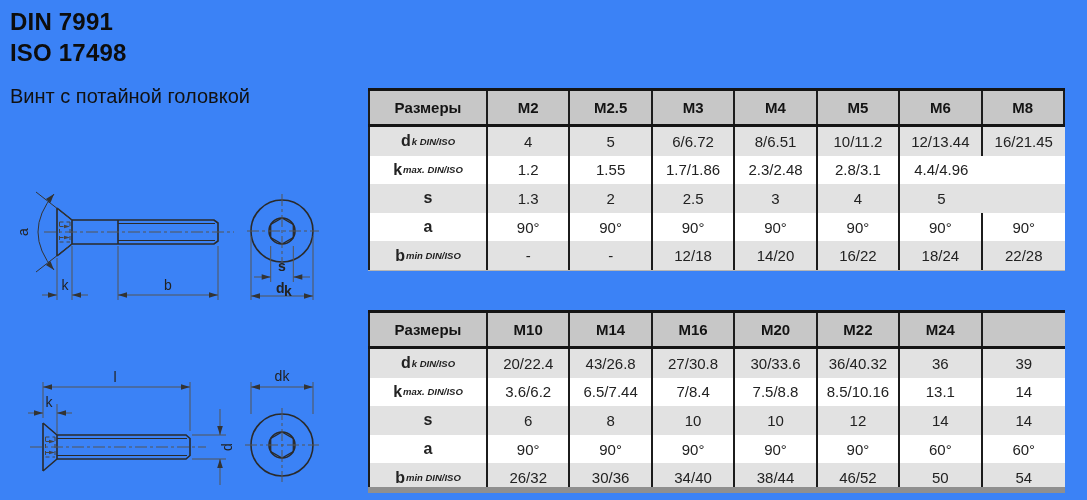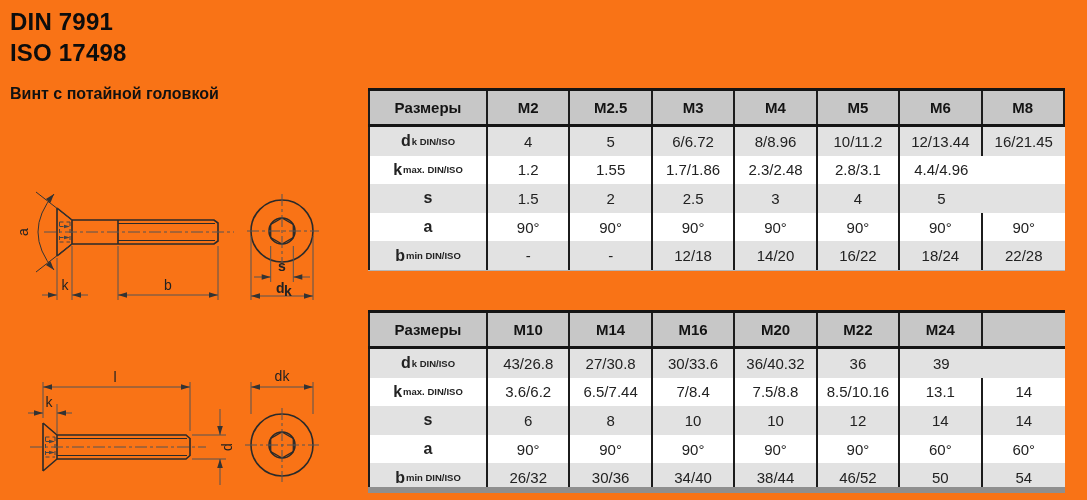--- a/index.html
+++ b/index.html
@@ -1,22 +1,22 @@
 <!DOCTYPE html>
 <html style="--header-bg: #c7c7c7; --row-shade: #e2e2e2; --border: #1c1c1c;"><head>
 <meta charset="utf-8">
 <style>
   html,body{margin:0;padding:0;background:#fff;}
-  #page{position:relative;width:1087px;height:500px;background:#f97316;overflow:hidden;
+  #page{position:relative;width:1087px;height:500px;background:#3b82f6;overflow:hidden;
         font-family:"Liberation Sans","DejaVu Sans",sans-serif;color:#1c1c1c;}
 
   
   .title-block{position:absolute;left:10px;top:6px;font-size:24px;font-weight:700;
                line-height:31px;color:#0d0d0d;letter-spacing:.2px;}
-  .subtitle{position:absolute;left:10px;top:85px;font-size:16px;font-weight:700;color:#111;}
+  .subtitle{position:absolute;left:10px;top:85px;font-size:20px;font-weight:400;color:#111;}
 
   
   .drw{position:absolute;left:2px;}
   #drw1{top:156px;}
   #drw2{top:356px;}
   .drw text{font-family:"Liberation Sans","DejaVu Sans",sans-serif;font-size:14px;fill:#222;}
 
   
   .dtable{position:absolute;left:368px;width:697px;}
   #table1{top:88px;border-bottom:1px solid #b5b5b5;}
@@ -27,21 +27,21 @@
   .trow.shade{background:var(--row-shade,#e2e2e2);}
   .trow.plain{background:#ffffff;}
   .trow:not(.thead){height:28.6px;}
   .cell{display:flex;align-items:center;justify-content:center;
         font-size:15px;color:#222;border-right:2px solid var(--border,#1c1c1c);
         overflow:hidden;white-space:nowrap;}
   .cell:first-child{border-left:2px solid var(--border,#1c1c1c);}
   .trow:not(.thead) .cell:last-child{border-right:none;}
   .hcell{font-weight:700;color:#141414;font-size:15px;}
   .lbl-main{font-weight:700;font-size:16px;}
-  .lbl-sub{font-size:9.5px;font-weight:700;margin-left:1px;}
+  .lbl-sub{font-size:9.5px;font-weight:700;margin-left:1px;font-style:italic;}
   .bottom-bar{position:absolute;left:368px;top:487px;width:697px;height:6px;
               background:#8f8f8f;}
 </style>
 </head>
 <body>
 
 <div id="page">
 
   <div class="title-block">
     <div>DIN 7991</div>
@@ -200,42 +200,42 @@
         <div class="cell hcell">M8</div>
       </div>
       <div class="trow shade">
         <div class="cell">
           <span class="lbl-main">d</span>
           <sub class="lbl-sub">k DIN/ISO</sub>
         </div>
         <div class="cell">4</div>
         <div class="cell">5</div>
         <div class="cell">6/6.72</div>
-        <div class="cell">8/8.96</div>
+        <div class="cell">8/6.51</div>
         <div class="cell">10/11.2</div>
         <div class="cell">12/13.44</div>
         <div class="cell">16/21.45</div>
       </div>
       <div class="trow plain">
         <div class="cell">
           <span class="lbl-main">k</span>
           <sub class="lbl-sub">max. DIN/ISO</sub>
         </div>
         <div class="cell">1.2</div>
         <div class="cell">1.55</div>
         <div class="cell">1.7/1.86</div>
         <div class="cell">2.3/2.48</div>
         <div class="cell">2.8/3.1</div>
         <div class="cell">4.4/4.96</div>
       </div>
       <div class="trow shade">
         <div class="cell">
           <span class="lbl-main">s</span>
         </div>
-        <div class="cell">1.5</div>
+        <div class="cell">1.3</div>
         <div class="cell">2</div>
         <div class="cell">2.5</div>
         <div class="cell">3</div>
         <div class="cell">4</div>
         <div class="cell">5</div>
       </div>
       <div class="trow plain">
         <div class="cell">
           <span class="lbl-main">a</span>
         </div>
@@ -269,20 +269,21 @@
         <div class="cell hcell">M16</div>
         <div class="cell hcell">M20</div>
         <div class="cell hcell">M22</div>
         <div class="cell hcell">M24</div>
       </div>
       <div class="trow shade">
         <div class="cell">
           <span class="lbl-main">d</span>
           <sub class="lbl-sub">k DIN/ISO</sub>
         </div>
+        <div class="cell">20/22.4</div>
         <div class="cell">43/26.8</div>
         <div class="cell">27/30.8</div>
         <div class="cell">30/33.6</div>
         <div class="cell">36/40.32</div>
         <div class="cell">36</div>
         <div class="cell">39</div>
       </div>
       <div class="trow plain">
         <div class="cell">
           <span class="lbl-main">k</span>

